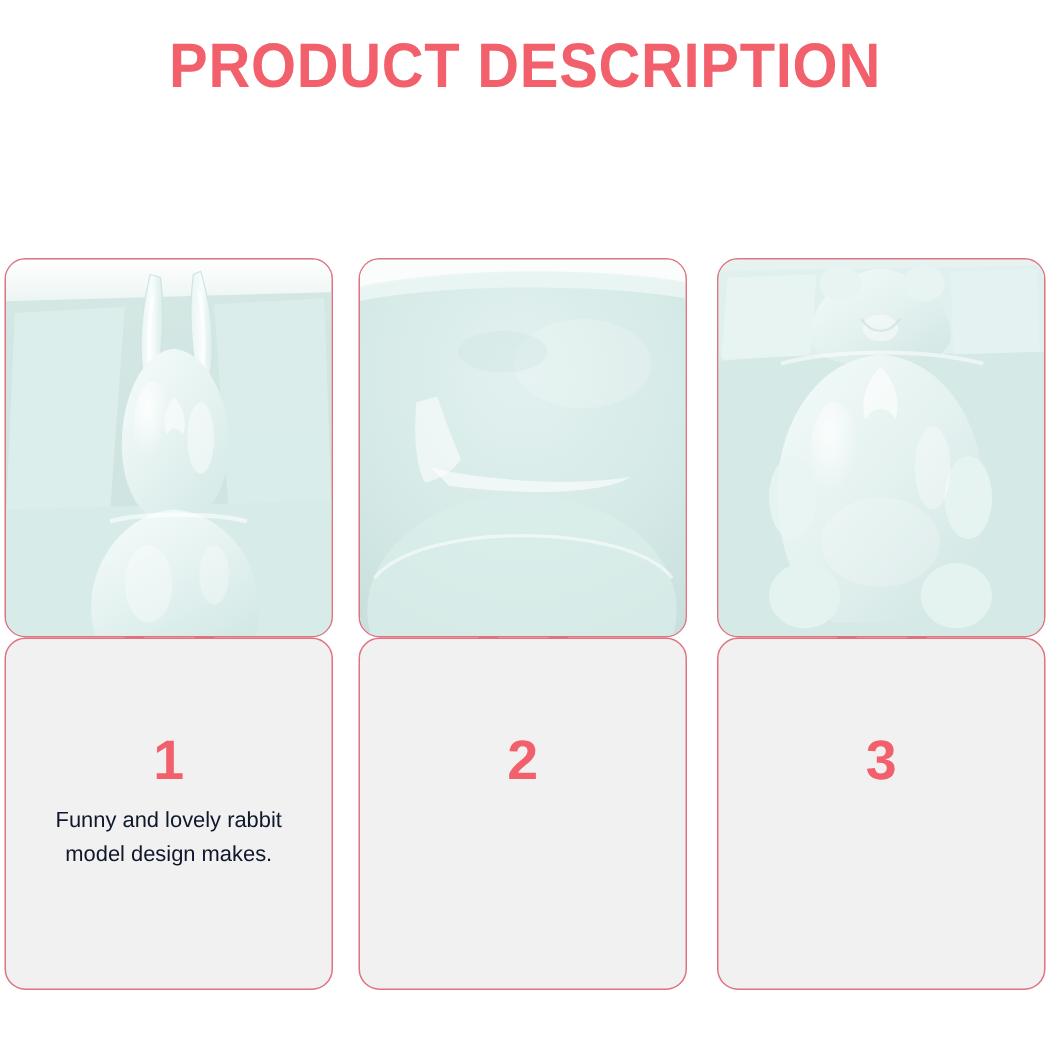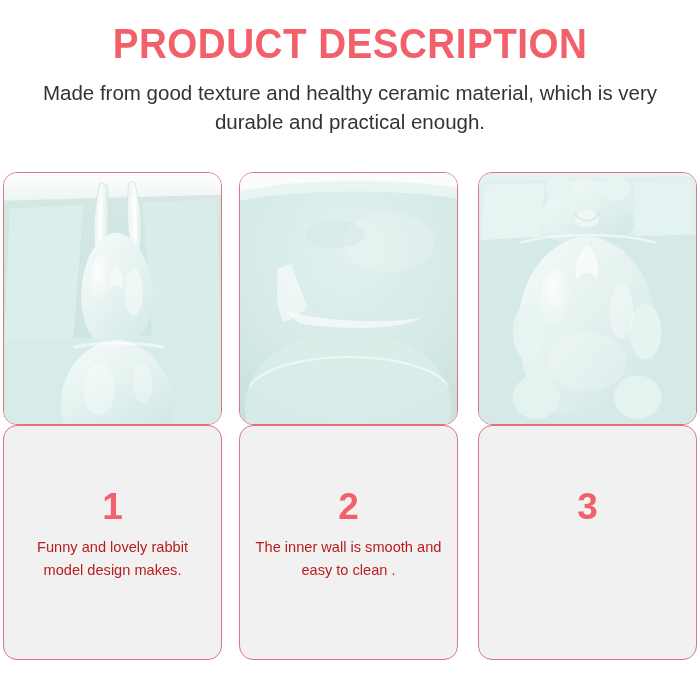--- a/index.html
+++ b/index.html
@@ -124,31 +124,30 @@
     position: absolute;
     left: 0;
     top: 110px;
     width: 100%;
     padding: 0 14px;
     box-sizing: border-box;
     text-align: center;
     font-size: 14.6px;
     font-weight: normal;
     line-height: 1.55;
-    color: #b91c1c;
+    color: #0f172a;
   }
 </style>
 </head>
 <body>
 
 <div id="page">
 
   <div id="header">
     <h1 id="page-title">PRODUCT DESCRIPTION</h1>
-    <p id="page-subtitle">Made from good texture and healthy ceramic material, which is very durable and practical enough.</p>
   </div>
 
   <div id="cards">
 
     <div class="card c1">
       <div class="card-photo">
         <div class="photo-art">
           <svg viewBox="0 0 219 253" preserveAspectRatio="xMidYMid slice">
             <defs>
               <linearGradient id="c1bg" x1="0" y1="0" x2="0" y2="1">
@@ -240,21 +239,20 @@
           </svg>
         </div>
       </div>
       <div class="notch">
         <svg viewBox="0 0 60 26" preserveAspectRatio="none">
           <path d="M0,2 L12,2 L30,22 L48,2 L60,2" fill="none" stroke="#e0737f" stroke-width="1.6"></path>
         </svg>
       </div>
       <div class="card-body">
         <div class="card-number">2</div>
-        <div class="card-caption">The inner wall is smooth and easy to clean .</div>
       </div>
     </div>
 
     <div class="card c3">
       <div class="card-photo">
         <div class="photo-art">
           <svg viewBox="0 0 219 253" preserveAspectRatio="xMidYMid slice">
             <defs>
               <linearGradient id="c3bg" x1="0" y1="0" x2="0" y2="1">
                 <stop offset="0" stop-color="#e7f3f1"></stop>

